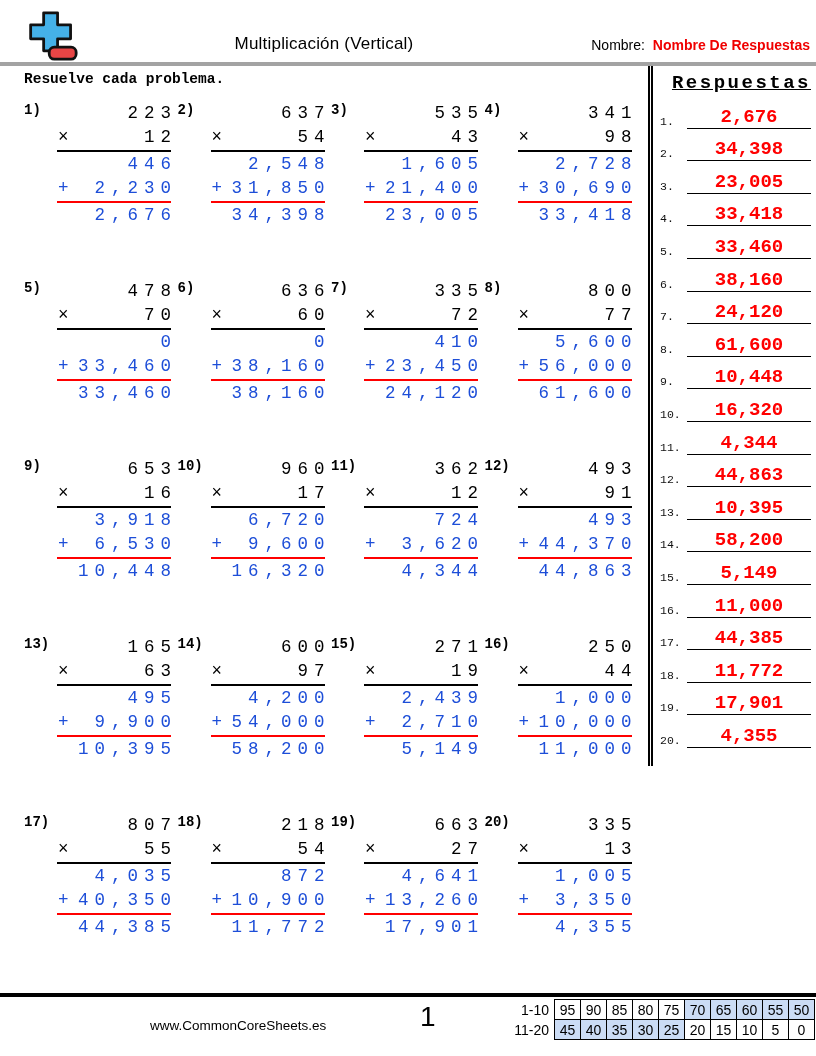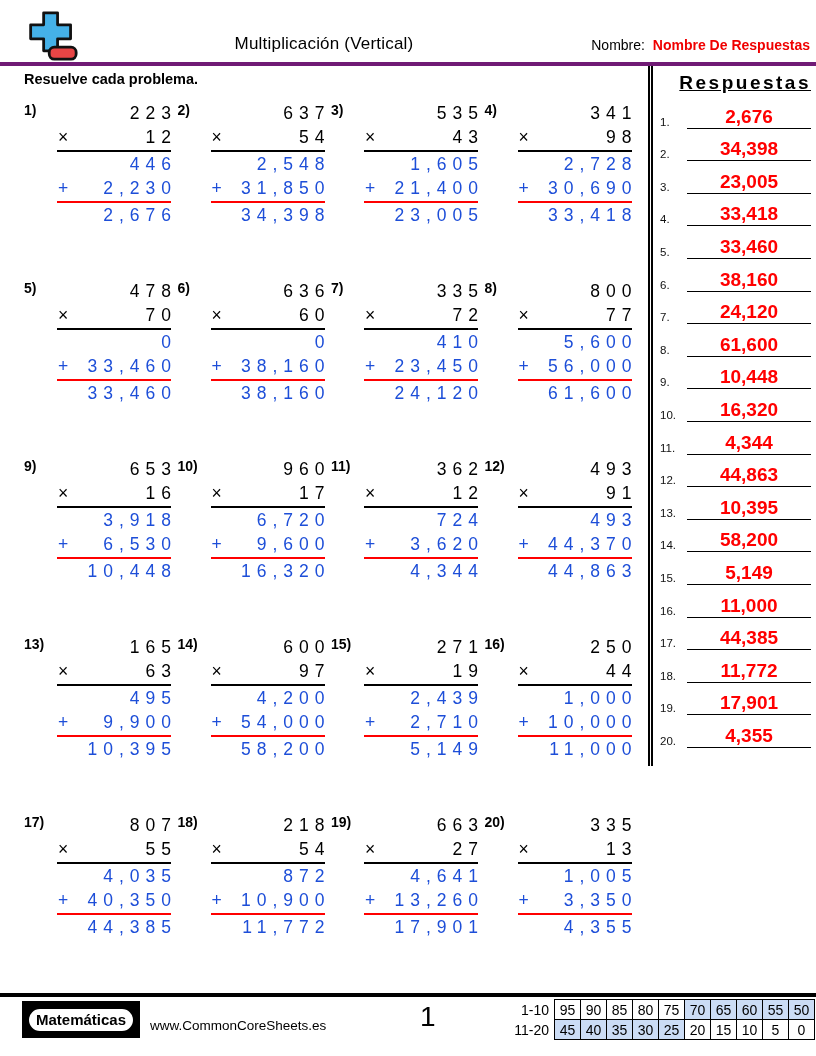--- a/index.html
+++ b/index.html
@@ -13,21 +13,21 @@
   .header { position:relative; height:62px; }
   .logo { position:absolute; left:24px; top:10px; width:56px; height:52px; }
   .page-title {
     position:absolute; left:0; top:34px; width:648px;
     text-align:center; font-size:17px; letter-spacing:0.2px;
   }
   .name-block { position:absolute; right:6px; top:37px; font-size:14px; white-space:nowrap; }
   .name-value { color:#f00000; font-weight:bold; margin-left:4px; }
 
   
-  .main { display:flex; height:704px; border-top:4px solid #701a75; }
+  .main { display:flex; height:704px; border-top:4px solid #a3a3a3;font-family:Liberation Mono, monospace; }
   .problems-area { width:648px; padding:5px 0 0 24px; }
   .instructions { font-weight:bold; font-size:14.5px; }
 
   .problems-grid {
     display:grid; grid-template-columns:repeat(4, 1fr);
     padding-top:14px; padding-right:10px;
   }
   .problem { height:178px; display:flex; gap:5px; }
   .pnum { font-weight:bold; font-size:14px; width:28px; padding-top:1px; }
   .work { width:114px; font-size:17.5px; }
@@ -624,23 +624,20 @@
           </div>
           <div class="answer-item">
             <div class="answer-num">20.</div>
             <div class="answer-line">4,355</div>
           </div>
         </div>
     </div>
   </div>
 
   <div class="footer">
-    <div class="brand-badge">
-      <div class="brand-pill">Matemáticas</div>
-    </div>
     <div class="site-url">www.CommonCoreSheets.es</div>
     <div class="page-number">1</div>
     <table class="score-table">
         <tbody>
           <tr>
             <td class="lbl">1-10</td>
             <td>95</td>
             <td>90</td>
             <td>85</td>
             <td>80</td>

